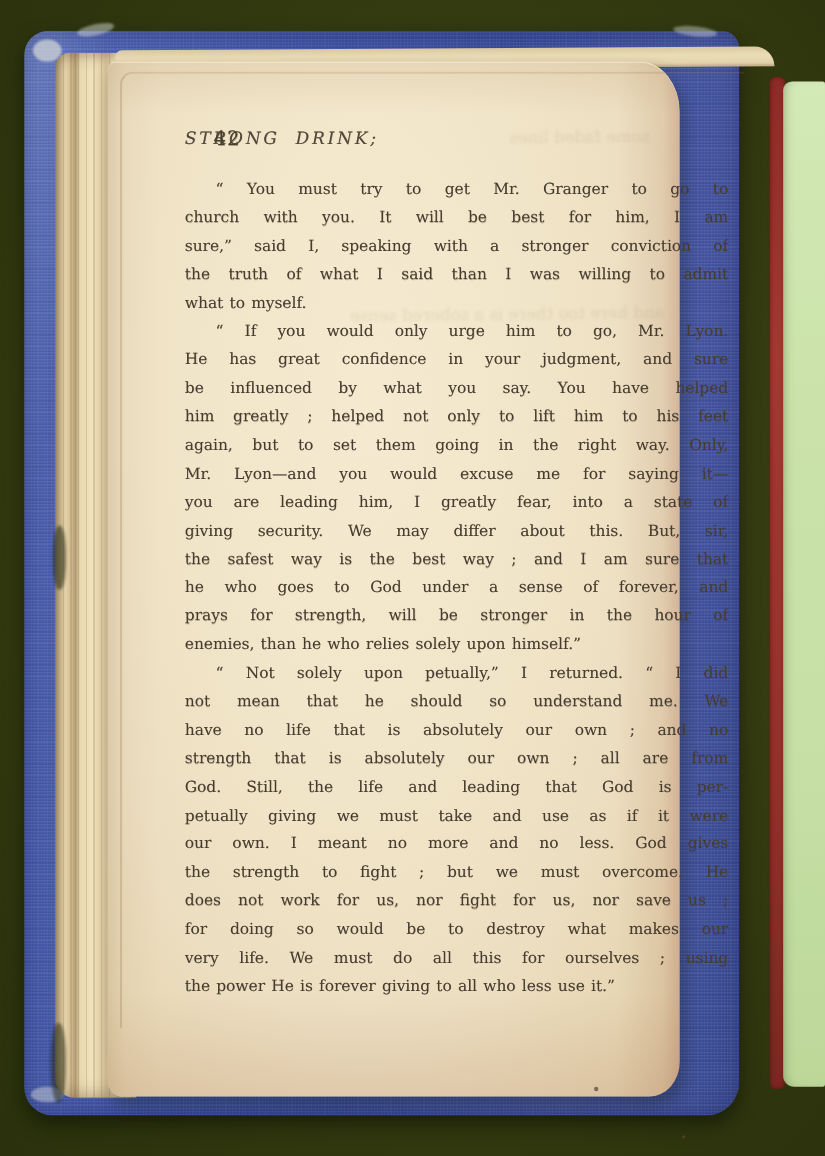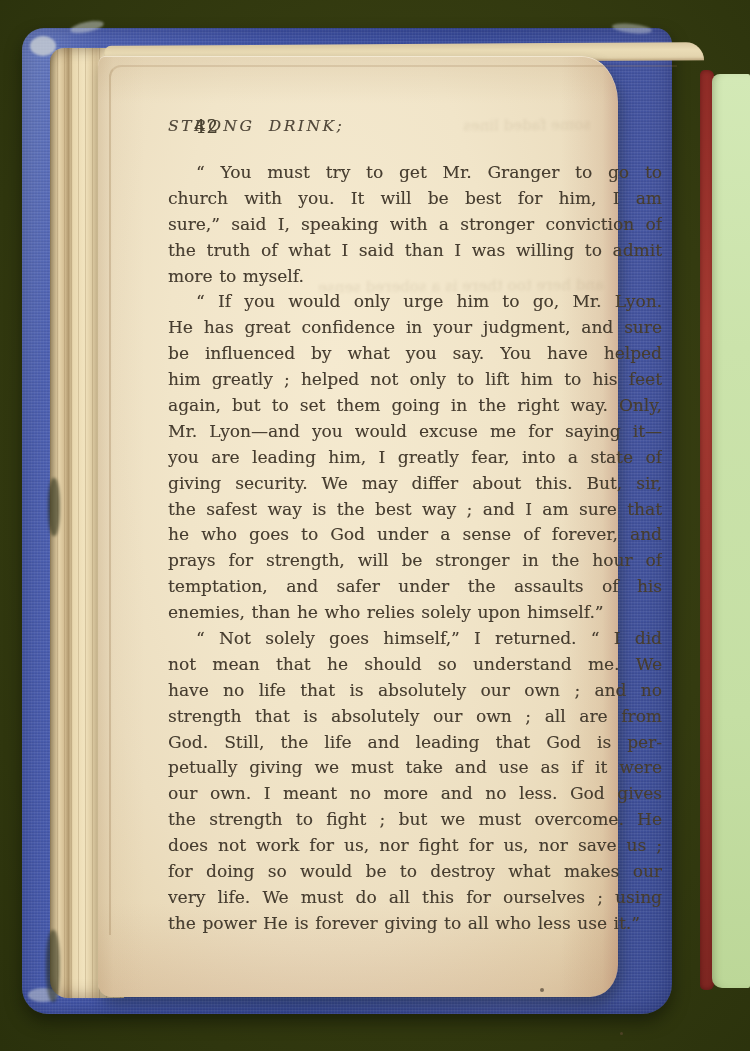--- a/index.html
+++ b/index.html
@@ -79,21 +79,21 @@
     position:absolute;left:26px;top:2px;font-size:18px;color:#48402f;
     letter-spacing:1px;text-shadow:.3px .3px .5px rgba(70,60,45,.4);
   }
   .running-title{
     text-align:left;font-style:italic;font-size:15.5px;letter-spacing:2.5px;
     word-spacing:7px;color:#51483a;padding-top:3px;
     text-shadow:.3px .3px .5px rgba(70,60,45,.4);
   }
   .body-text{position:relative;margin-top:20px;}
   .line{
-    font-size:17px;line-height:25.9px;color:#463d30;
+    font-size:14px;line-height:25.9px;color:#463d30;
     text-align:justify;text-align-last:justify;word-spacing:1.2px;
     text-shadow:.3px .3px .45px rgba(85,70,52,.38);
     overflow:hidden;white-space:normal;height:25.9px;
   }
   .line.indent{padding-left:28px;}
   .line.last{text-align-last:left;}
   .show-through{
     position:absolute;font-size:15px;color:#7a6644;opacity:.14;
     transform:scaleX(-1) rotate(.6deg);filter:blur(1.4px);
     pointer-events:none;white-space:nowrap;
@@ -129,41 +129,40 @@
         <div class="running-title">STRONG DRINK;</div>
         <div class="show-through ghost-header">some faded lines</div>
       </div>
 
       <div class="body-text">
         <div class="paragraph">
           <div class="line indent">“ You must try to get Mr. Granger to go to</div>
           <div class="line">church with you.  It will be best for him, I am</div>
           <div class="line">sure,” said I, speaking with a stronger conviction of</div>
           <div class="line">the truth of what I said than I was willing to admit</div>
-          <div class="line last">more to myself.</div>
+          <div class="line last">what to myself.</div>
         </div>
 
         <div class="paragraph">
           <div class="line indent">“ If you would only urge him to go, Mr. Lyon.</div>
           <div class="line">He has great confidence in your judgment, and sure</div>
           <div class="line">be influenced by what you say.  You have helped</div>
           <div class="line">him greatly ; helped not only to lift him to his feet</div>
           <div class="line">again, but to set them going in the right way.  Only,</div>
           <div class="line">Mr. Lyon—and you would excuse me for saying it—</div>
           <div class="line">you are leading him, I greatly fear, into a state of</div>
           <div class="line">giving security.  We may differ about this.  But, sir,</div>
           <div class="line">the safest way is the best way ; and I am sure that</div>
           <div class="line">he who goes to God under a sense of forever, and</div>
           <div class="line">prays for strength, will be stronger in the hour of</div>
-          <div class="line">temptation, and safer under the assaults of his</div>
           <div class="line last">enemies, than he who relies solely upon himself.”</div>
         </div>
 
         <div class="paragraph">
-          <div class="line indent">“ Not solely goes himself,” I returned.  “ I did</div>
+          <div class="line indent">“ Not solely upon petually,” I returned.  “ I did</div>
           <div class="line">not mean that he should so understand me.  We</div>
           <div class="line">have no life that is absolutely our own ; and no</div>
           <div class="line">strength that is absolutely our own ; all are from</div>
           <div class="line">God.  Still, the life and leading that God is per-</div>
           <div class="line">petually giving we must take and use as if it were</div>
           <div class="line">our own.  I meant no more and no less.  God gives</div>
           <div class="line">the strength to fight ; but we must overcome.  He</div>
           <div class="line">does not work for us, nor fight for us, nor save us ;</div>
           <div class="line">for doing so would be to destroy what makes our</div>
           <div class="line">very life.  We must do all this for ourselves ; using</div>

